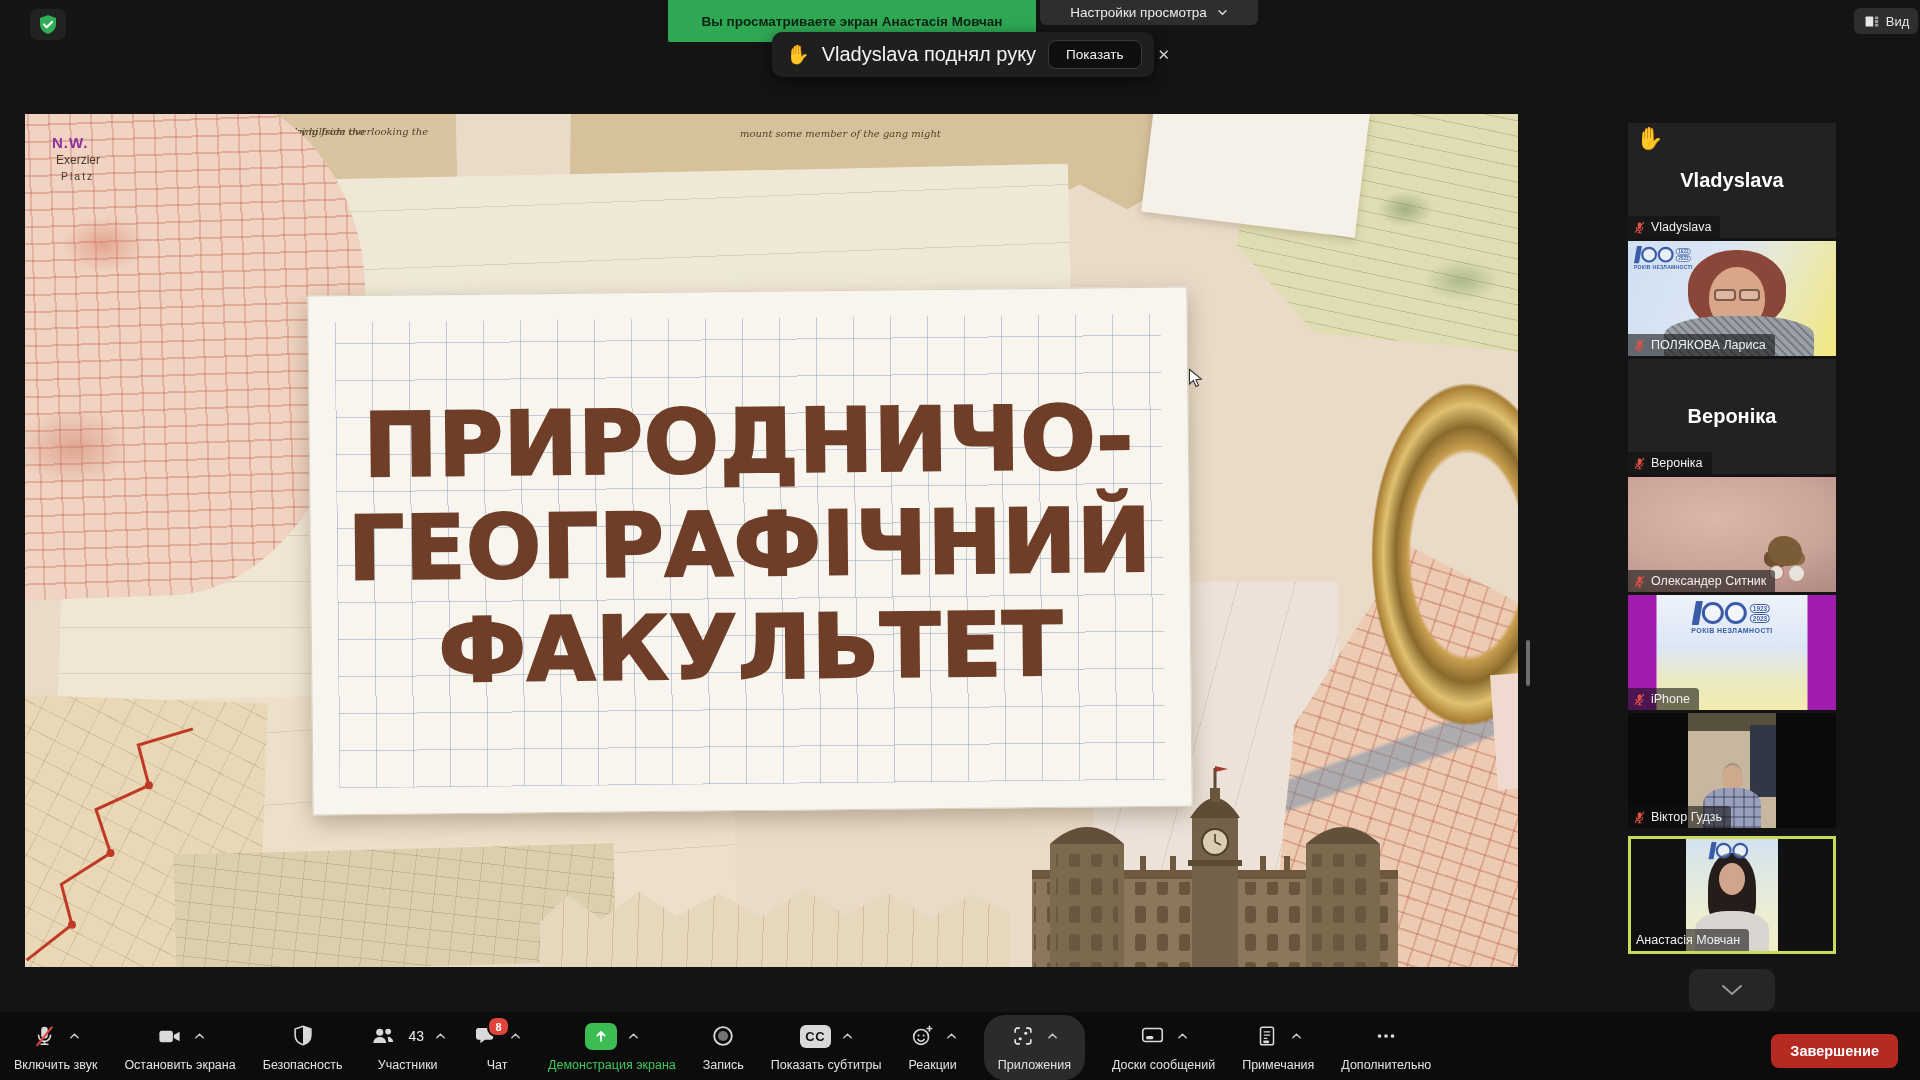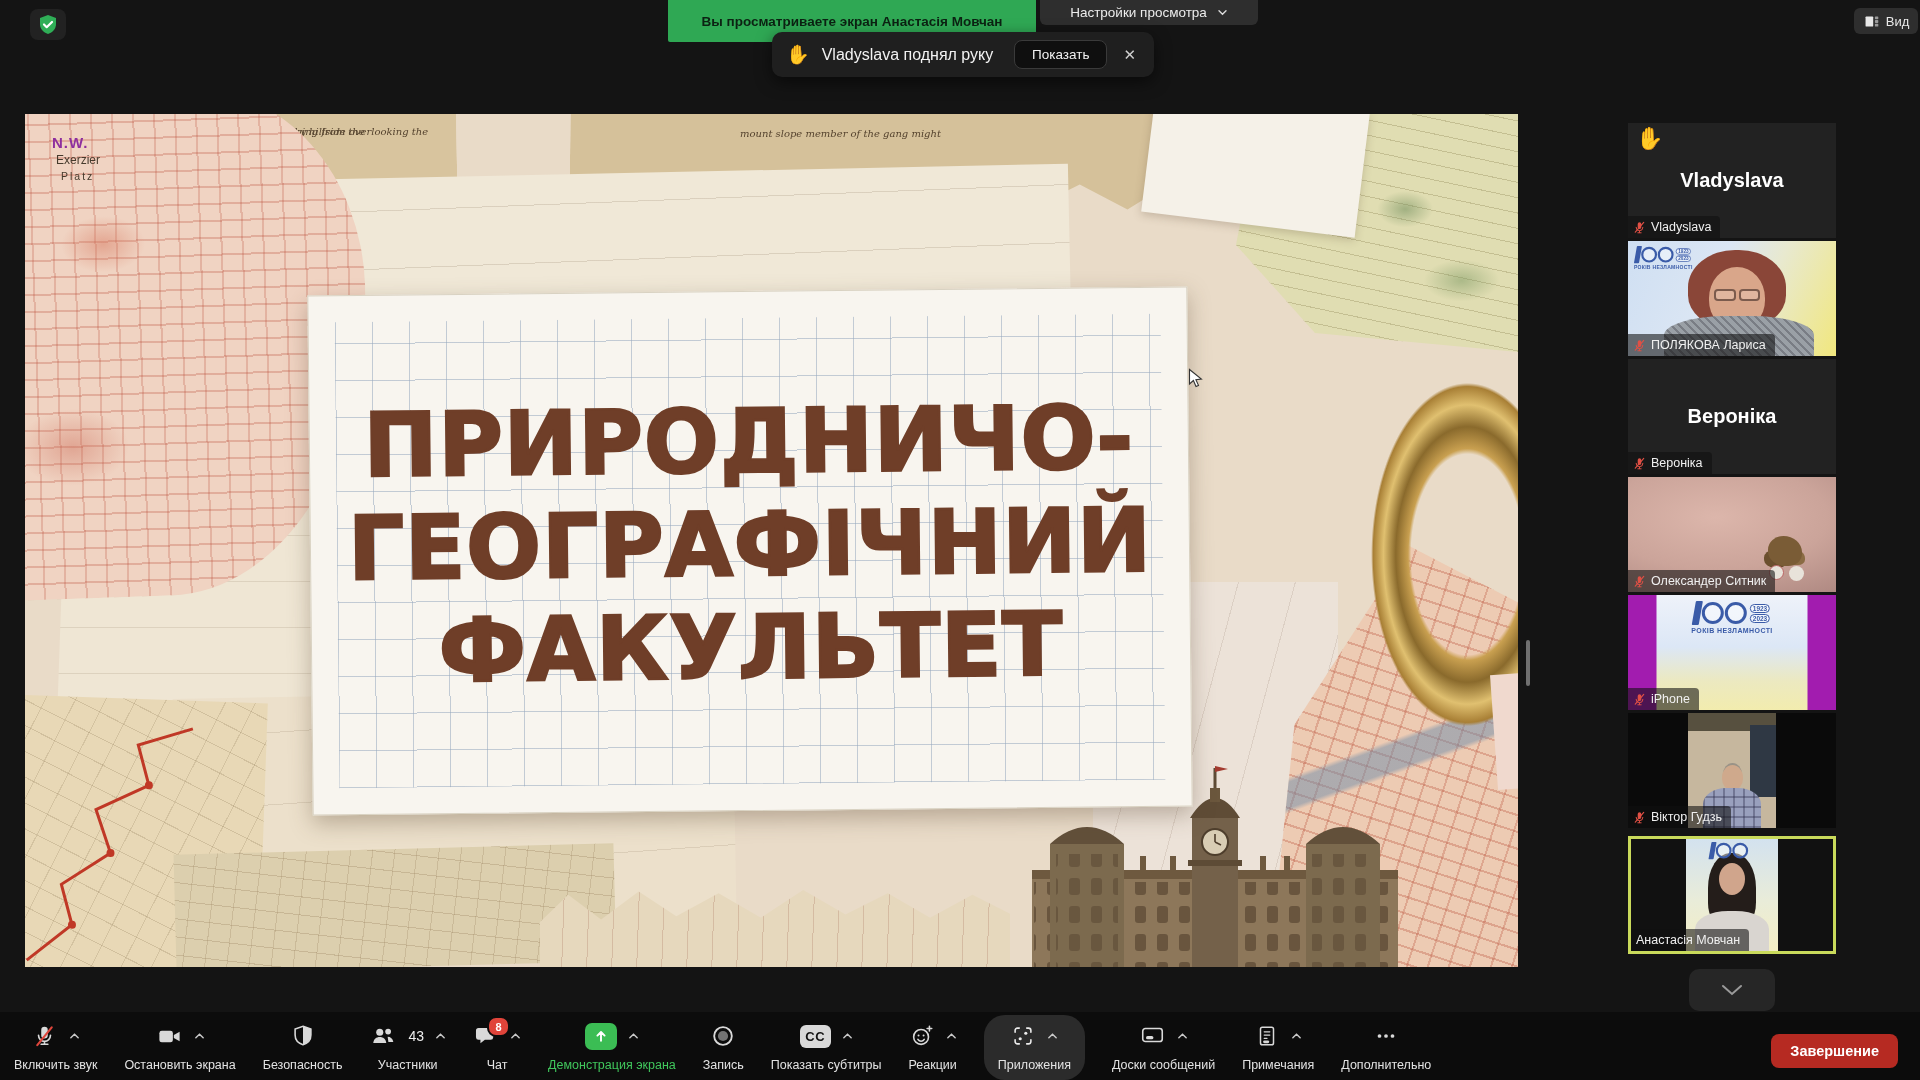--- a/index.html
+++ b/index.html
@@ -16,21 +16,21 @@
   .view-settings{left:1040px;top:0;width:218px;height:25px;background:#2e2e2e;color:#ededed;
            font-size:13.5px;display:flex;align-items:center;justify-content:center;gap:10px;
            border-radius:0 0 6px 6px;cursor:default;}
   .view-btn{left:1854px;top:8px;width:64px;height:26px;background:#2e2e2e;border-radius:6px;
            display:flex;align-items:center;justify-content:center;gap:6px;color:#e8e8e8;font-size:13px;}
 
   
   .toast{left:772px;top:32px;width:382px;height:45px;background:#1f1f1f;border-radius:10px;
          display:flex;align-items:center;padding:0 14px;gap:12px;box-shadow:0 5px 16px rgba(0,0,0,.55);box-sizing:border-box;}
   .toast-emoji{font-size:19px;line-height:1;}
-  .toast-msg{color:#f2f2f2;font-size:16px;flex:1;white-space:nowrap;}
+  .toast-msg{color:#f2f2f2;font-size:20px;flex:1;white-space:nowrap;}
   .toast-btn{background:#0f0f0f;border:1px solid #3a3a3a;color:#f2f2f2;font-size:13.5px;
          padding:6px 17px;border-radius:8px;font-family:inherit;cursor:pointer;}
   .toast-close{color:#cfcfcf;font-size:15px;padding:4px 4px;cursor:pointer;}
 
   
   .slide{left:25px;top:114px;width:1493px;height:853px;background:#e9dbc8;overflow:hidden;}
   .slide *{position:absolute;}
   .hw{background:#efe6d4;
       background-image:repeating-linear-gradient(178deg,transparent 0 26px,rgba(125,104,78,.16) 26px 27px,transparent 27px 46px);}
   .hw1{left:40px;top:170px;width:300px;height:420px;transform:rotate(2deg);}
@@ -198,21 +198,21 @@
     <div class="hw hw1"></div>
     <div class="hw hw3"></div>
     <div class="tan tanL"></div>
     <div class="tan tanR"></div>
     <div class="hw hw2"></div>
     <div class="print printL">
       <div>a slope, finally emerging from the</div>
       <div>themselves on a rocky hillside overlooking the</div>
     </div>
     <div class="print printR">
-      <div>mount slope member of the gang might</div>
+      <div>mount some member of the gang might</div>
     </div>
     <div class="mapL"></div>
     <span class="map-label-nw">N.W.</span>
     <span class="map-label-ex">Exerzier</span>
     <span class="map-label-pl">Platz</span>
     <div class="mapBL1">
       <svg width="250" height="280" viewBox="0 0 250 280" style="position:absolute;left:0;top:0;">
         <polyline points="18,265 62,228 50,188 98,155 82,112 134,86 122,46 176,28" fill="none" stroke="#c03826" stroke-width="3"></polyline>
         <circle cx="62" cy="228" r="4" fill="#c03826"></circle>
           <circle cx="98" cy="155" r="4" fill="#c03826"></circle>

